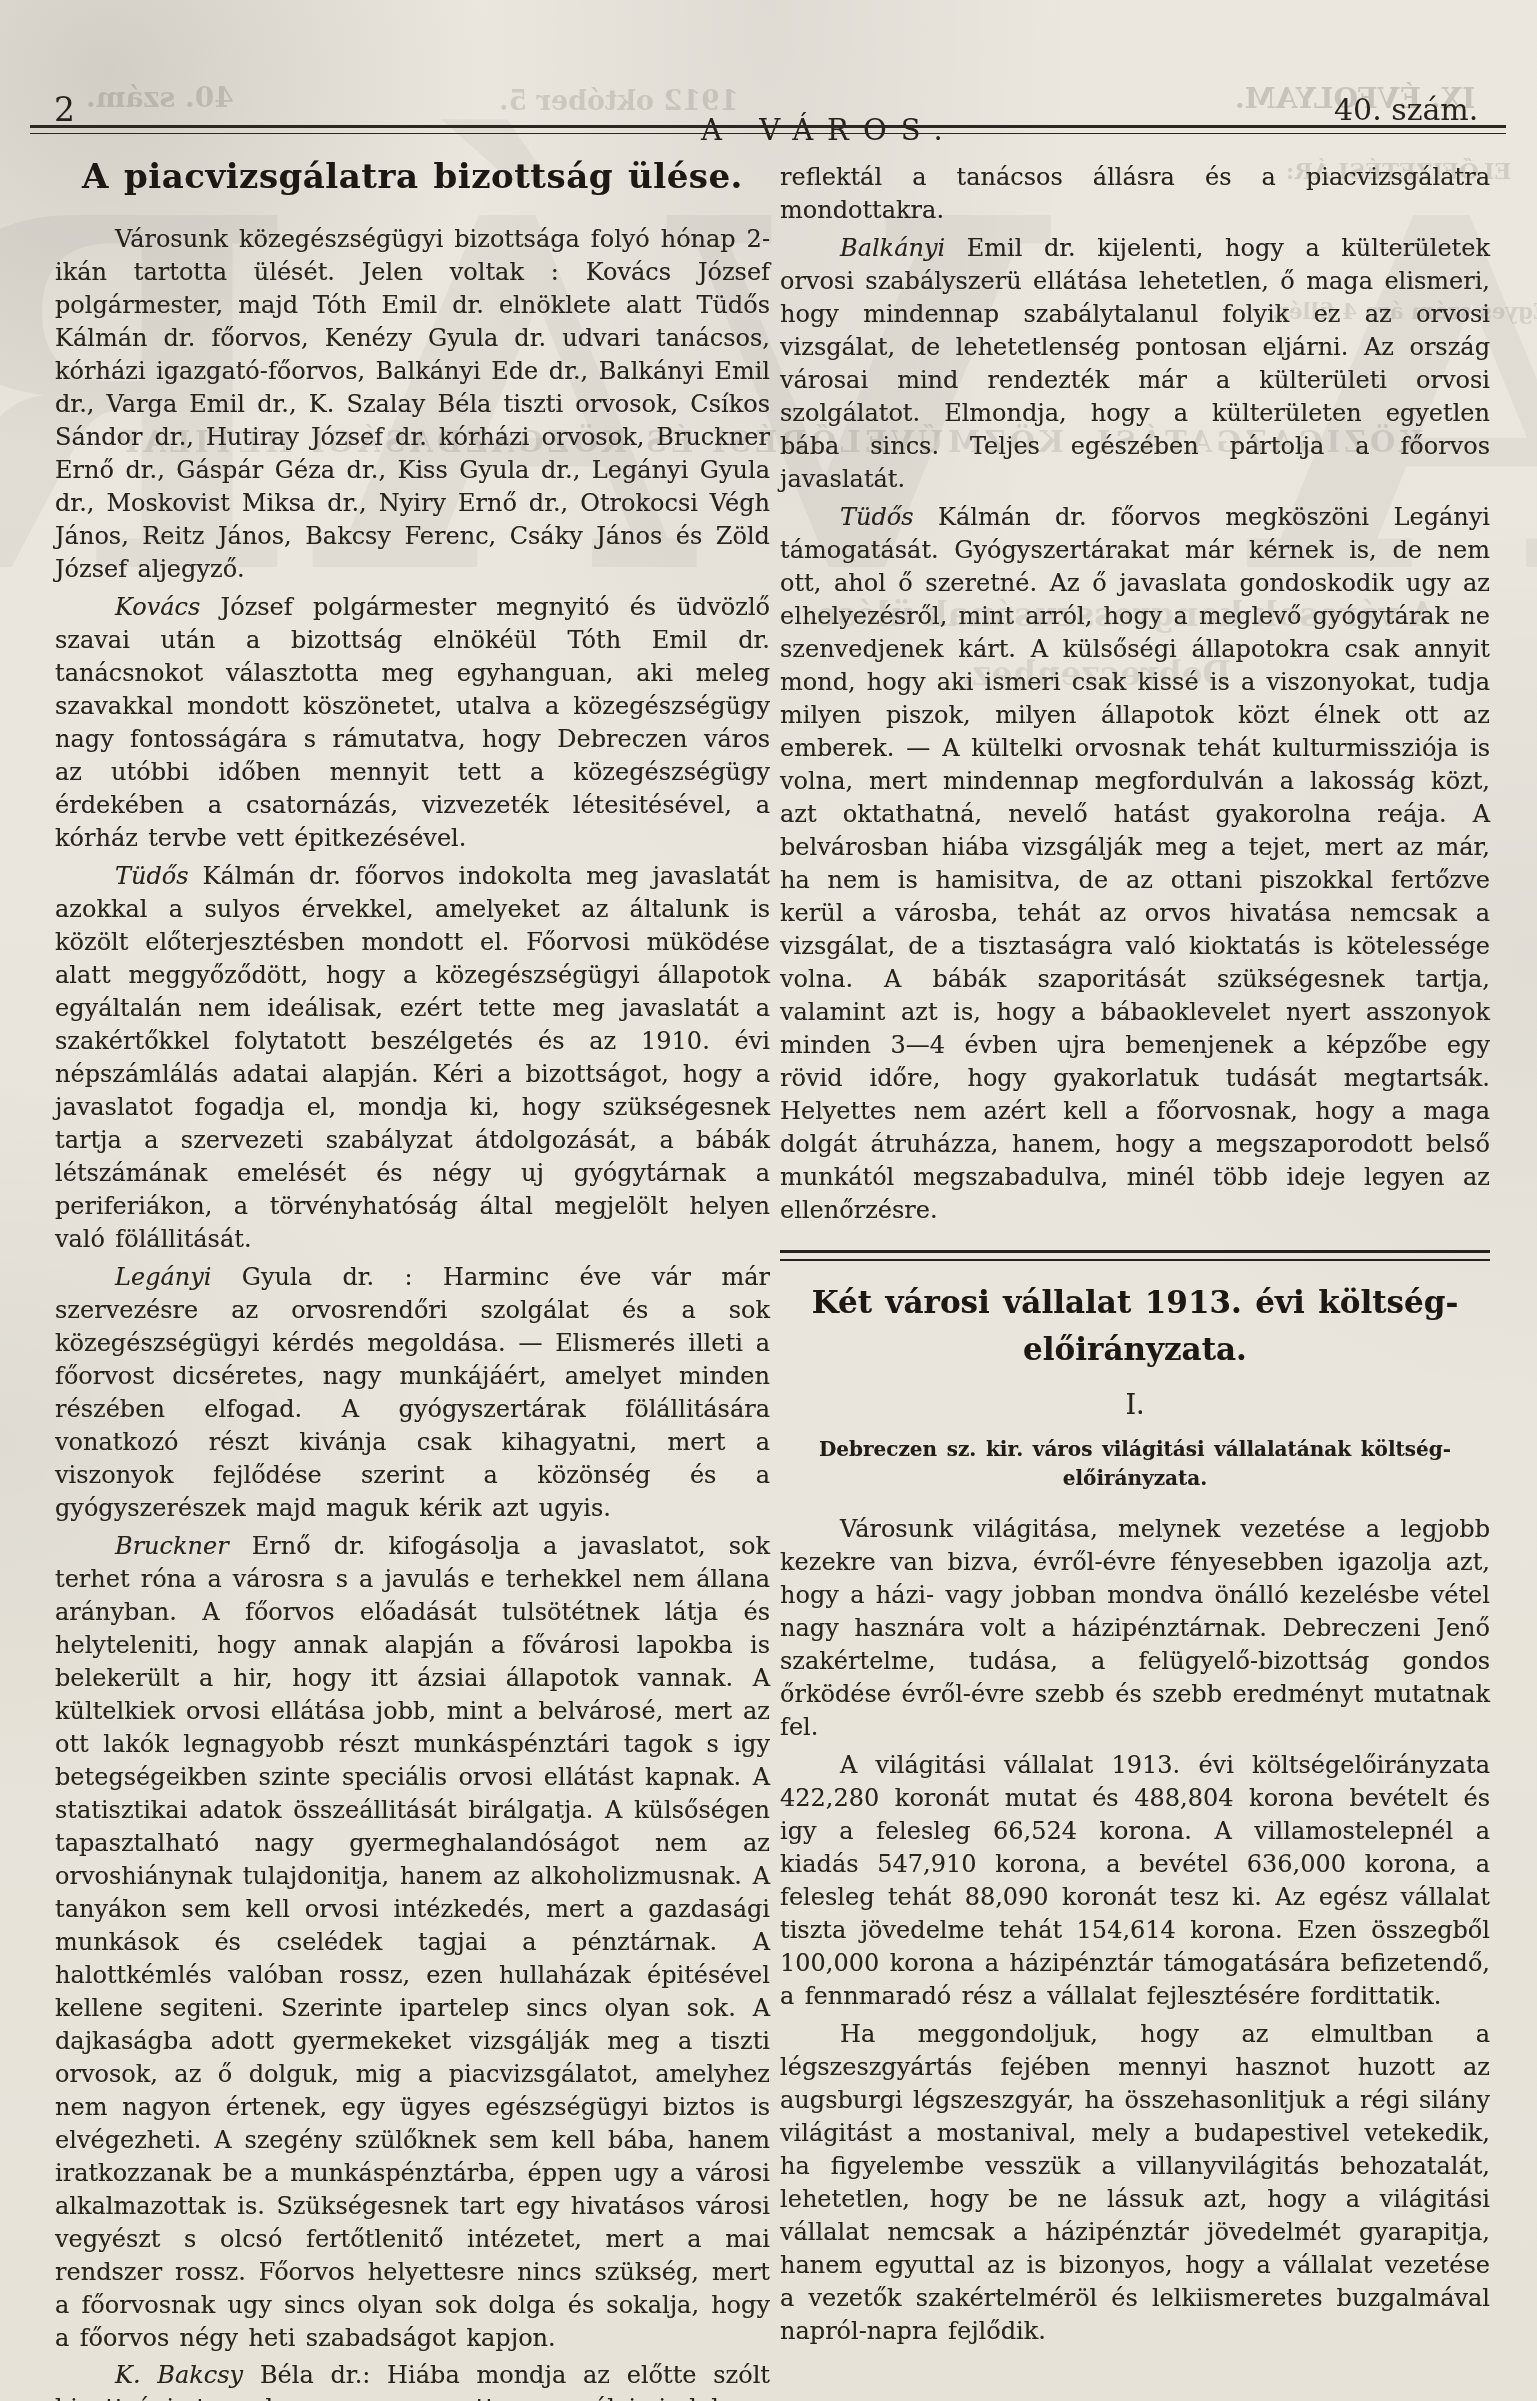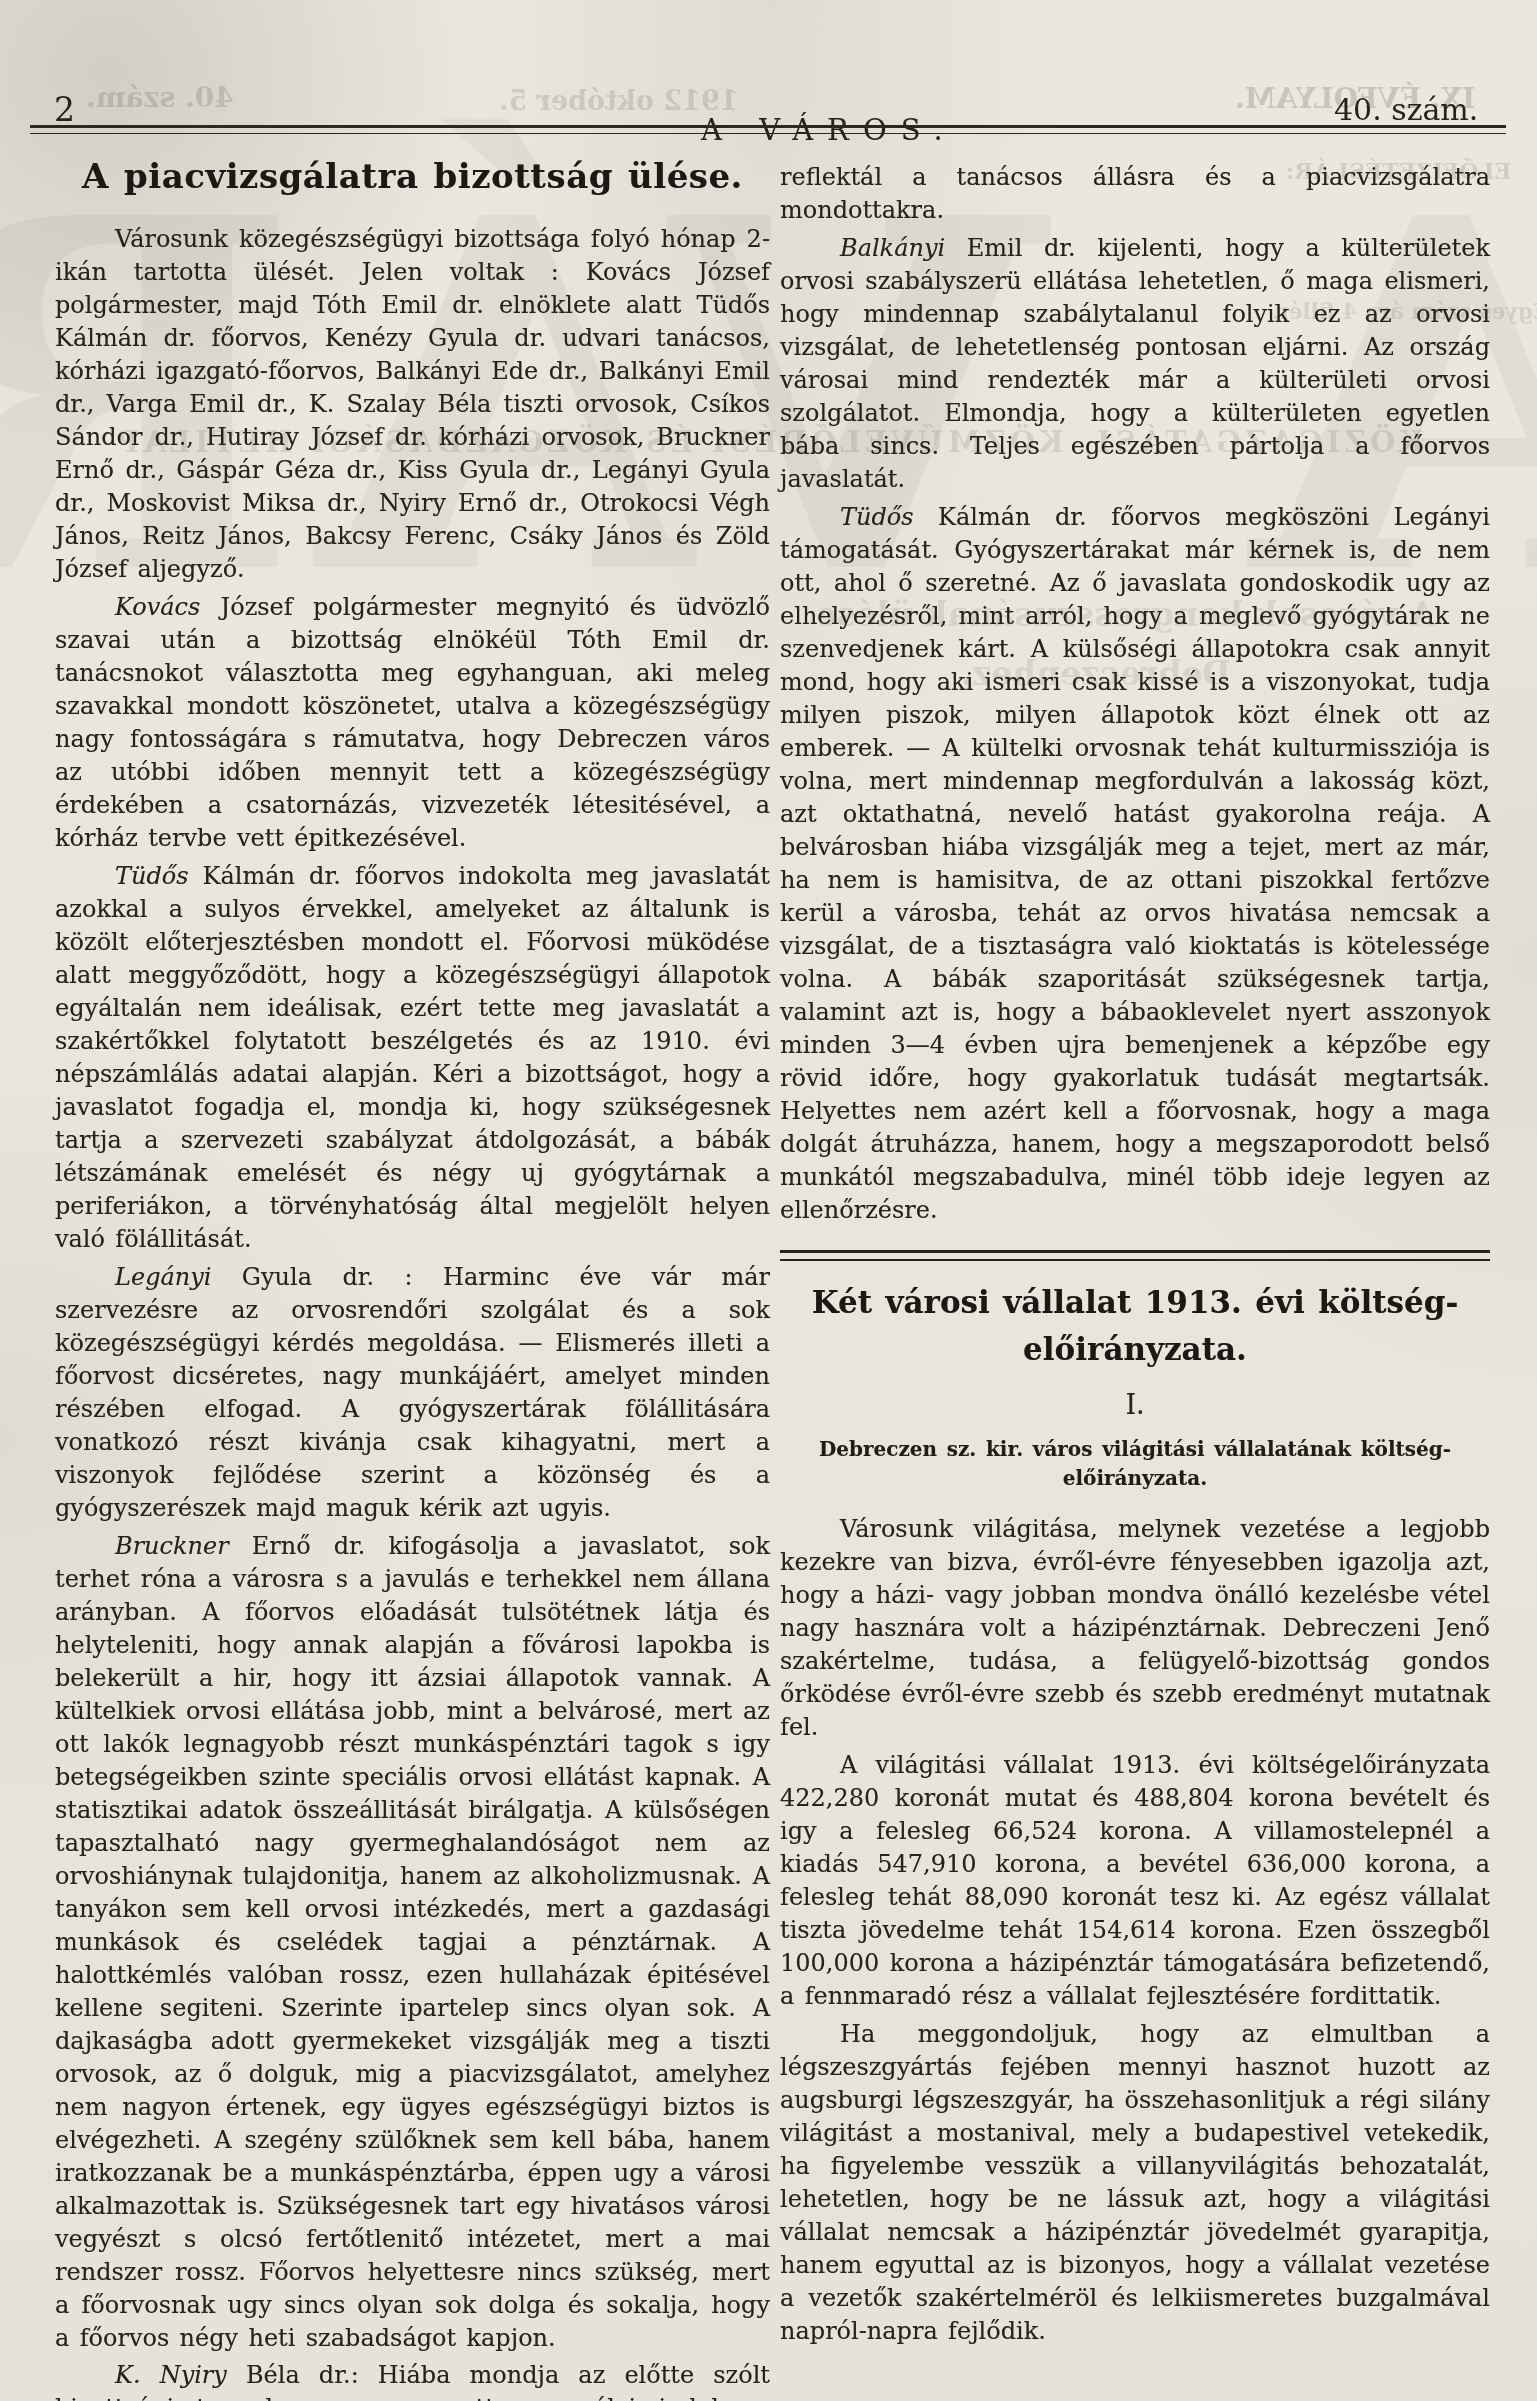--- a/index.html
+++ b/index.html
@@ -99,21 +99,21 @@
   <div class="header-rule"></div>
 
   <section class="col col-left">
     <h1 class="a1-title">A piacvizsgálatra bizottság ülése.</h1>
 
     <p><span class="lead"></span><span>Városunk közegészségügyi bizottsága folyó hónap 2-ikán tartotta ülését. Jelen voltak : Kovács József polgármester, majd Tóth Emil dr. elnöklete alatt Tüdős Kálmán dr. főorvos, Kenézy Gyula dr. udvari tanácsos, kórházi igazgató-főorvos, Balkányi Ede dr., Balkányi Emil dr., Varga Emil dr., K. Szalay Béla tiszti orvosok, Csíkos Sándor dr., Hutiray József dr. kórházi orvosok, Bruckner Ernő dr., Gáspár Géza dr., Kiss Gyula dr., Legányi Gyula dr., Moskovist Miksa dr., Nyiry Ernő dr., Otrokocsi Végh János, Reitz János, Bakcsy Ferenc, Csáky János és Zöld József aljegyző.</span></p>
     <p><span class="lead">Kovács</span><span> József polgármester megnyitó és üdvözlő szavai után a bizottság elnökéül Tóth Emil dr. tanácsnokot választotta meg egyhanguan, aki meleg szavakkal mondott köszönetet, utalva a közegészségügy nagy fontosságára s rámutatva, hogy Debreczen város az utóbbi időben mennyit tett a közegészségügy érdekében a csatornázás, vizvezeték létesitésével, a kórház tervbe vett épitkezésével.</span></p>
     <p><span class="lead">Tüdős</span><span> Kálmán dr. főorvos indokolta meg javaslatát azokkal a sulyos érvekkel, amelyeket az általunk is közölt előterjesztésben mondott el. Főorvosi müködése alatt meggyőződött, hogy a közegészségügyi állapotok egyáltalán nem ideálisak, ezért tette meg javaslatát a szakértőkkel folytatott beszélgetés és az 1910. évi népszámlálás adatai alapján. Kéri a bizottságot, hogy a javaslatot fogadja el, mondja ki, hogy szükségesnek tartja a szervezeti szabályzat átdolgozását, a bábák létszámának emelését és négy uj gyógytárnak a periferiákon, a törvényhatóság által megjelölt helyen való fölállitását.</span></p>
     <p><span class="lead">Legányi</span><span> Gyula dr. : Harminc éve vár már szervezésre az orvosrendőri szolgálat és a sok közegészségügyi kérdés megoldása. — Elismerés illeti a főorvost dicséretes, nagy munkájáért, amelyet minden részében elfogad. A gyógyszertárak fölállitására vonatkozó részt kivánja csak kihagyatni, mert a viszonyok fejlődése szerint a közönség és a gyógyszerészek majd maguk kérik azt ugyis.</span></p>
     <p><span class="lead">Bruckner</span><span> Ernő dr. kifogásolja a javaslatot, sok terhet róna a városra s a javulás e terhekkel nem állana arányban. A főorvos előadását tulsötétnek látja és helyteleniti, hogy annak alapján a fővárosi lapokba is belekerült a hir, hogy itt ázsiai állapotok vannak. A kültelkiek orvosi ellátása jobb, mint a belvárosé, mert az ott lakók legnagyobb részt munkáspénztári tagok s igy betegségeikben szinte speciális orvosi ellátást kapnak. A statisztikai adatok összeállitását birálgatja. A külsőségen tapasztalható nagy gyermeghalandóságot nem az orvoshiánynak tulajdonitja, hanem az alkoholizmusnak. A tanyákon sem kell orvosi intézkedés, mert a gazdasági munkások és cselédek tagjai a pénztárnak. A halottkémlés valóban rossz, ezen hullaházak épitésével kellene segiteni. Szerinte ipartelep sincs olyan sok. A dajkaságba adott gyermekeket vizsgálják meg a tiszti orvosok, az ő dolguk, mig a piacvizsgálatot, amelyhez nem nagyon értenek, egy ügyes egészségügyi biztos is elvégezheti. A szegény szülőknek sem kell bába, hanem iratkozzanak be a munkáspénztárba, éppen ugy a városi alkalmazottak is. Szükségesnek tart egy hivatásos városi vegyészt s olcsó fertőtlenitő intézetet, mert a mai rendszer rossz. Főorvos helyettesre nincs szükség, mert a főorvosnak ugy sincs olyan sok dolga és sokalja, hogy a főorvos négy heti szabadságot kapjon.</span></p>
-    <p><span class="lead">K. Nyiry</span><span> Béla dr.: Hiába mondja az előtte szólt bizottsági tag, hogy nem vezette személyi indok, a fölszólalás mégis maliciózus volt. Pártolja ezutan a javaslatot s</span></p>
+    <p><span class="lead">K. Bakcsy</span><span> Béla dr.: Hiába mondja az előtte szólt bizottsági tag, hogy nem vezette személyi indok, a fölszólalás mégis maliciózus volt. Pártolja ezutan a javaslatot s</span></p>
   </section>
 
   <section class="col col-right">
     <p class="cont"><span>reflektál a tanácsos állásra és a piacvizsgálatra mondottakra.</span></p>
     <p><span class="lead">Balkányi</span><span> Emil dr. kijelenti, hogy a külterületek orvosi szabályszerü ellátása lehetetlen, ő maga elismeri, hogy mindennap szabálytalanul folyik ez az orvosi vizsgálat, de lehetetlenség pontosan eljárni. Az ország városai mind rendezték már a külterületi orvosi szolgálatot. Elmondja, hogy a külterületen egyetlen bába sincs. Teljes egészében pártolja a főorvos javaslatát.</span></p>
     <p><span class="lead">Tüdős</span><span> Kálmán dr. főorvos megköszöni Legányi támogatását. Gyógyszertárakat már kérnek is, de nem ott, ahol ő szeretné. Az ő javaslata gondoskodik ugy az elhelyezésről, mint arról, hogy a meglevő gyógytárak ne szenvedjenek kárt. A külsőségi állapotokra csak annyit mond, hogy aki ismeri csak kissé is a viszonyokat, tudja milyen piszok, milyen állapotok közt élnek ott az emberek. — A kültelki orvosnak tehát kulturmissziója is volna, mert mindennap megfordulván a lakosság közt, azt oktathatná, nevelő hatást gyakorolna reája. A belvárosban hiába vizsgálják meg a tejet, mert az már, ha nem is hamisitva, de az ottani piszokkal fertőzve kerül a városba, tehát az orvos hivatása nemcsak a vizsgálat, de a tisztaságra való kioktatás is kötelessége volna. A bábák szaporitását szükségesnek tartja, valamint azt is, hogy a bábaoklevelet nyert asszonyok minden 3—4 évben ujra bemenjenek a képzőbe egy rövid időre, hogy gyakorlatuk tudását megtartsák. Helyettes nem azért kell a főorvosnak, hogy a maga dolgát átruházza, hanem, hogy a megszaporodott belső munkától megszabadulva, minél több ideje legyen az ellenőrzésre.</span></p>
 
     <div class="article-divider"></div>
 
     <h2 class="a2-title"><span>Két városi vállalat 1913. évi költség-</span><br><span>előirányzata.</span></h2>

